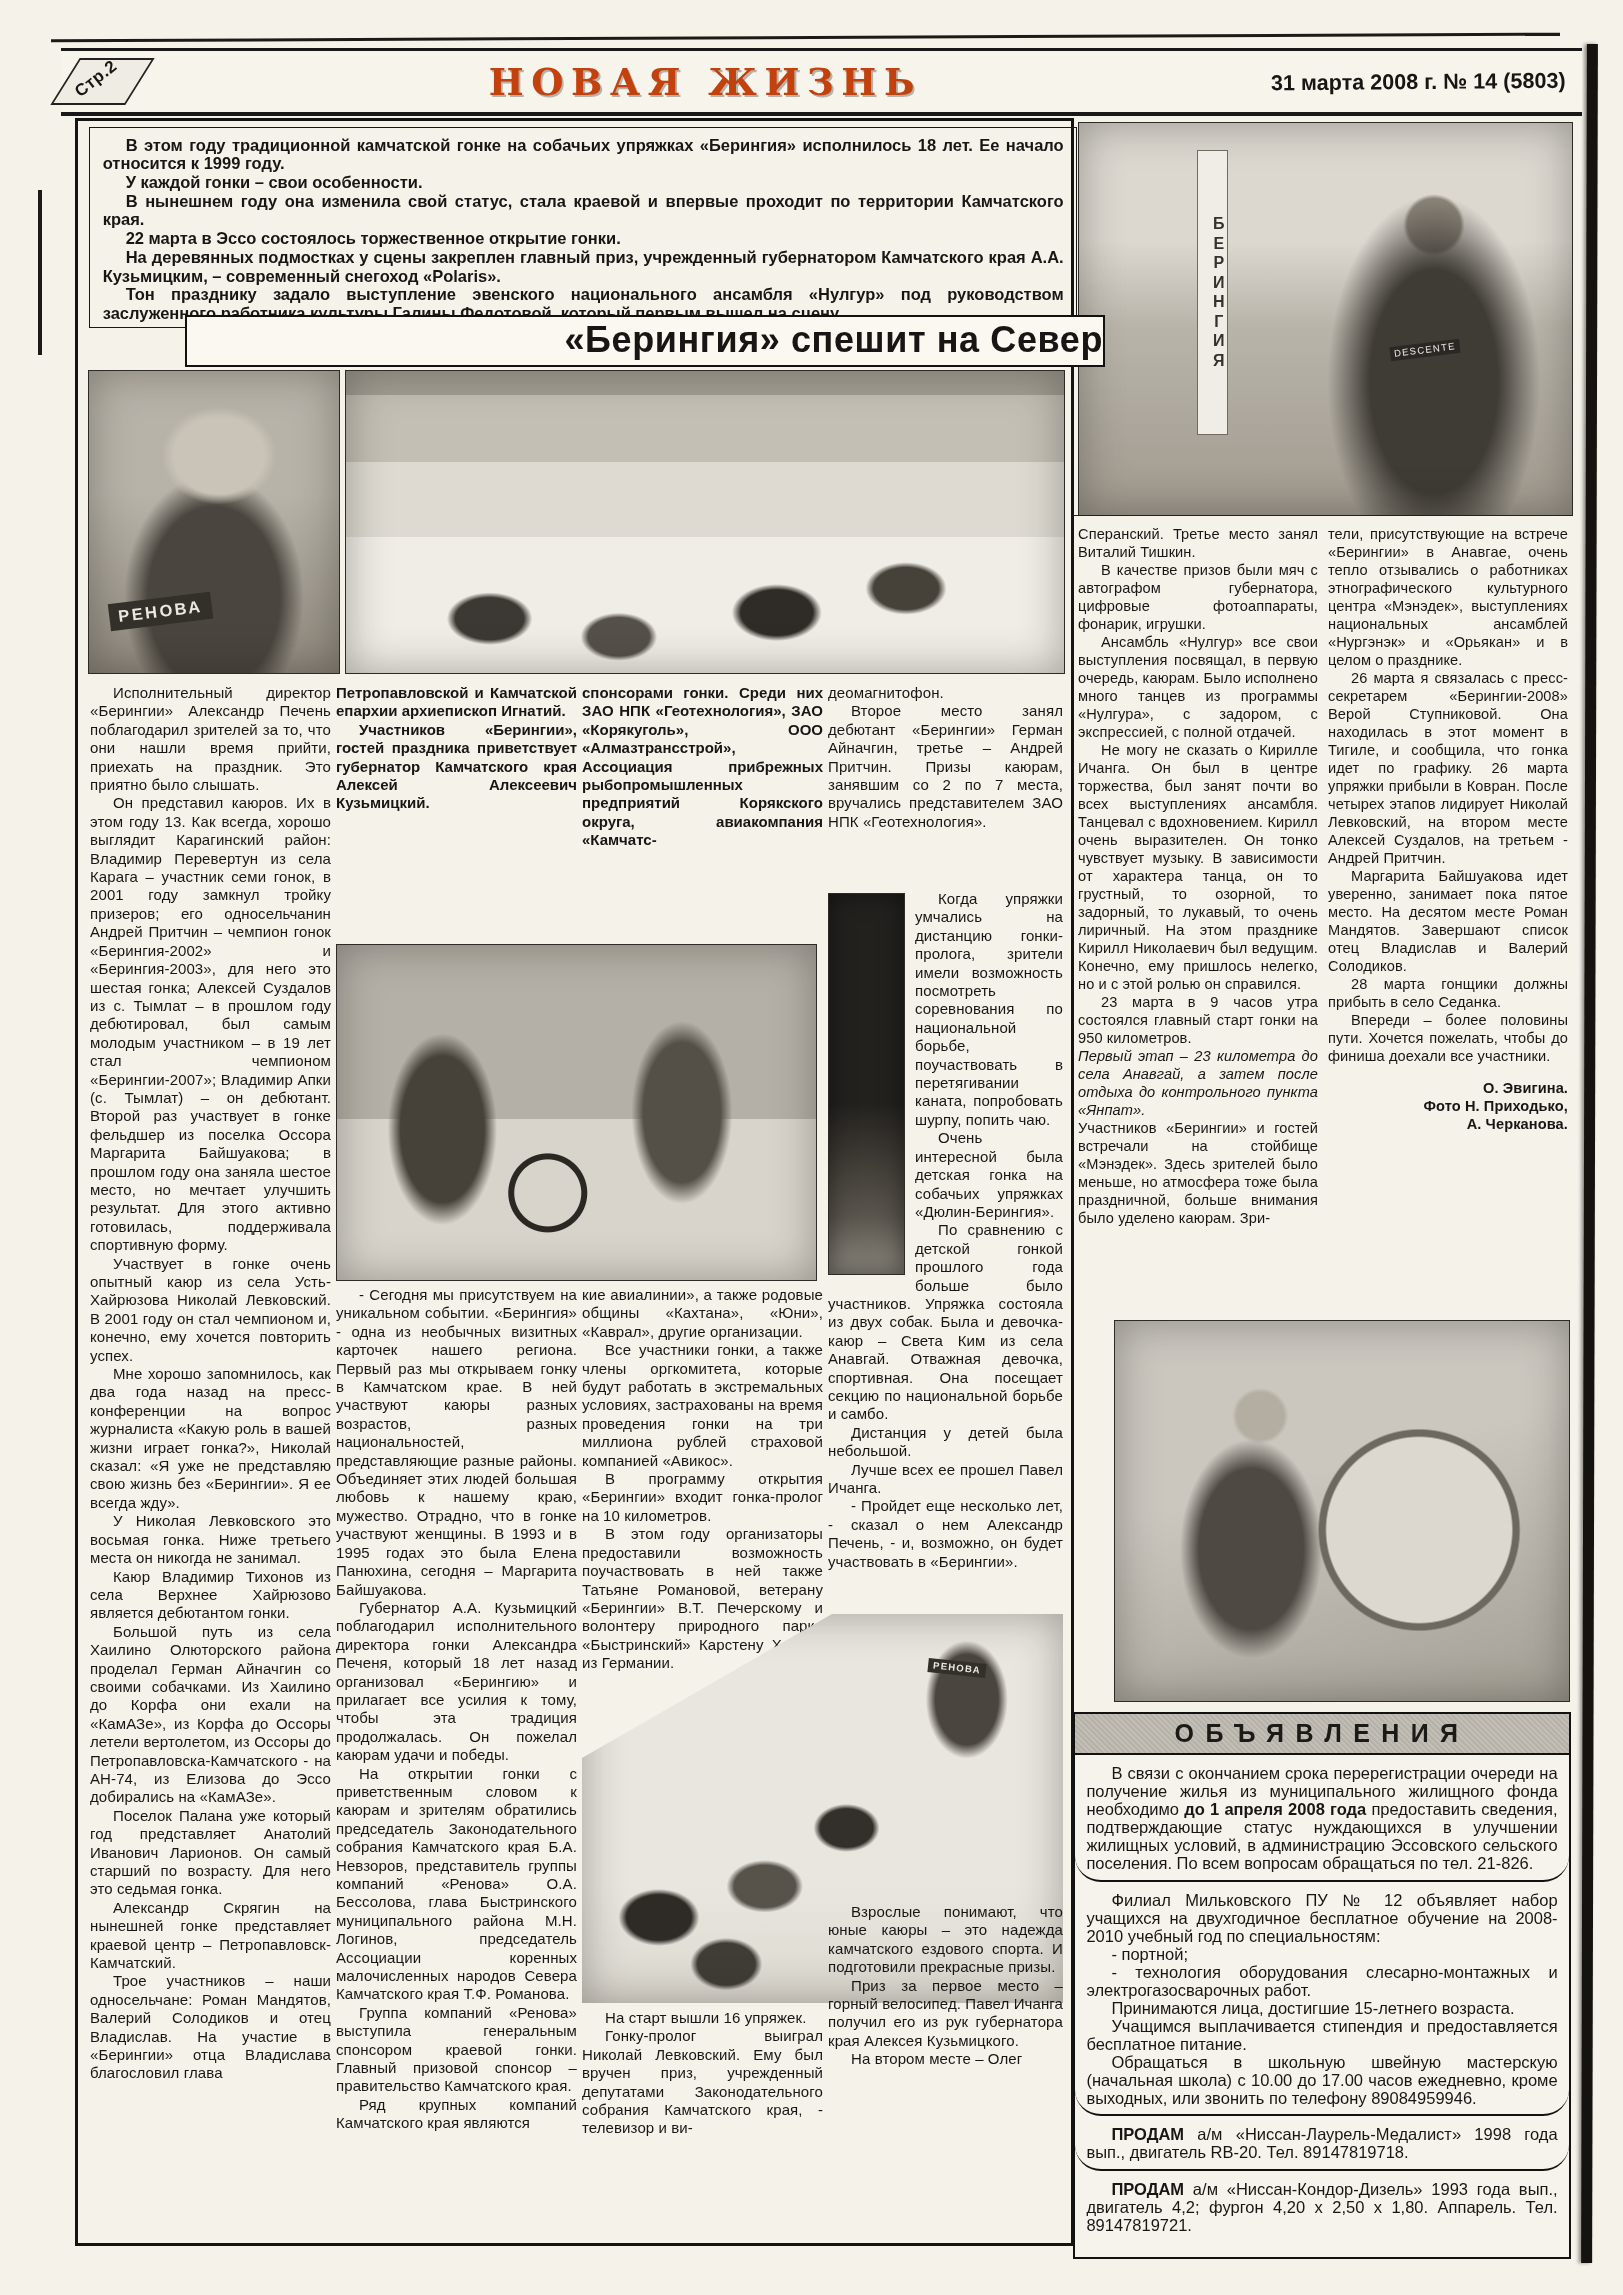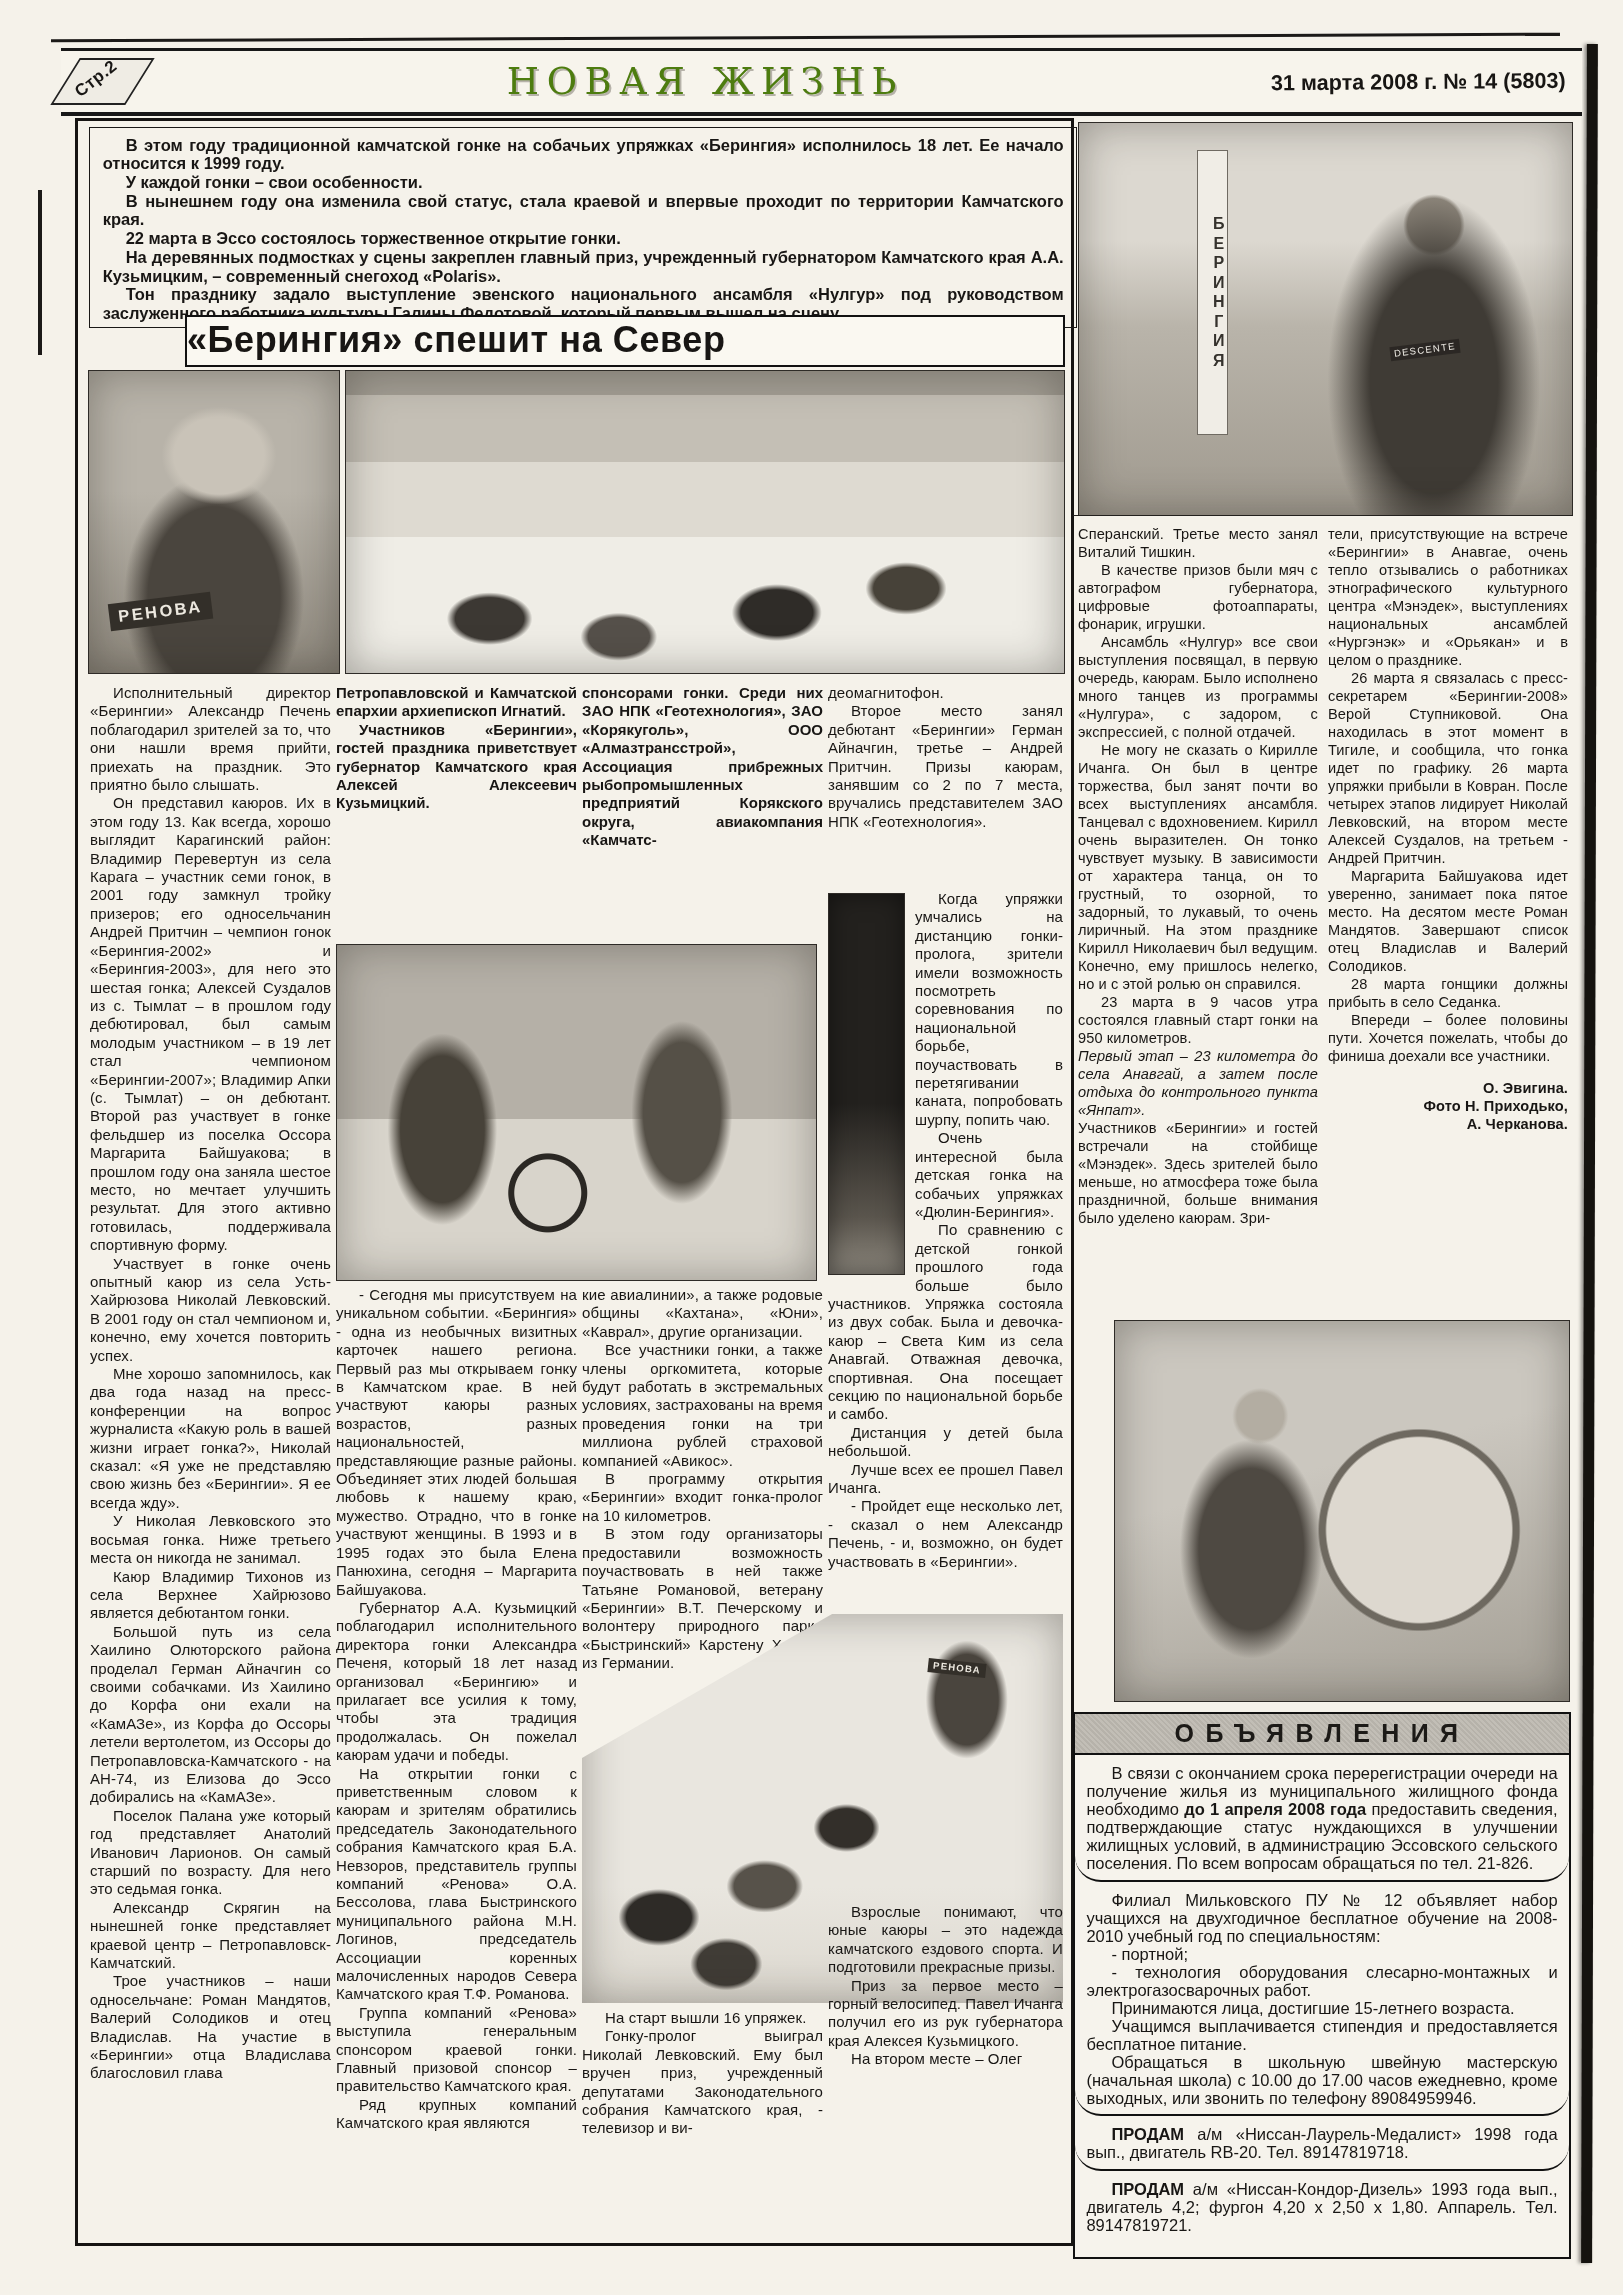--- a/index.html
+++ b/index.html
@@ -10,33 +10,33 @@
   .edge-bar{position:absolute;right:28px;top:44px;width:11.4px;height:2219px;background:#15130f;
             box-shadow:-2.5px 0 3.8px rgba(20,18,15,.45);transform:rotate(.15deg);}
   
   .pagehead{position:absolute;left:61px;top:48px;width:1521px;height:61px;
             border-top:3.2px solid #181818;border-bottom:4.4px solid #181818;
             display:flex;align-items:center;background:#f7f4ec;}
   .pagelabel{position:relative;margin-left:3.8px;width:75px;height:47px;}
   .pagelabel .slant{position:absolute;inset:0;border:2.5px solid #222;transform:skewX(-32deg);background:#efece4;}
   .pagelabel .txt{position:absolute;left:7.6px;top:11.4px;transform:rotate(-38deg);
                   font-weight:700;font-size:17px;letter-spacing:0.6px;}
-  .masthead{flex:1;text-align:center;font-family:"DejaVu Serif",serif;font-weight:400;
-            font-size:37px;letter-spacing:7.6px;color:#4d7c0f;text-shadow:1.9px 1.9px 0 #b6b2a9;}
+  .masthead{flex:1;text-align:center;font-family:"DejaVu Serif",serif;font-weight:700;
+            font-size:37px;letter-spacing:7.6px;color:#c2410c;text-shadow:1.9px 1.9px 0 #b6b2a9;}
   .issue{font-weight:700;font-size:21.6px;margin-right:16.5px;white-space:nowrap;transform:rotate(-.5deg);}
   
   .frame{position:absolute;left:75px;top:118px;width:993px;height:2122px;border:3.2px solid #161412;}
   
   .lead{position:absolute;left:89px;top:127px;width:961px;height:184px;border:1.9px solid #1a1816;
         padding:7.6px 12.7px;font-weight:700;font-size:16.5px;line-height:18.7px;overflow:hidden;}
   .lead p{margin:0;text-indent:23px;text-align:justify;}
   
   .headline{position:absolute;left:185px;top:315px;width:876px;height:48px;border:2.5px solid #111;
-            background:#faf8f1;text-align:left;font-weight:700;font-size:36px;line-height:46px;
-            letter-spacing:0.6px;overflow:hidden;}
+            background:#faf8f1;text-align:right;font-weight:700;font-size:36px;line-height:46px;
+            letter-spacing:0.6px;overflow:hidden;padding-left:40px;}
   
   .photo{position:absolute;border:1.9px solid #2e2b27;box-shadow:inset 0 0 44px rgba(25,22,18,.35);
          overflow:hidden;}
   .ph-speaker{left:1078px;top:122px;width:493px;height:392px;
       background:
         radial-gradient(ellipse 152px 266px at 72% 66%,#3f3b35 0 42%,rgba(63,59,53,0) 70%),
         radial-gradient(circle 44px at 72% 26%,#8d867b 0 60%,rgba(0,0,0,0) 70%),
         linear-gradient(180deg,#dcd8d0 0 30%,#b9b4aa 52%,#a09a8f 100%);}
   .ph-speaker .banner{position:absolute;left:24%;top:7%;width:29px;height:72%;background:#f0ede6;
       border:1.3px solid #6f6a62;writing-mode:vertical-rl;text-orientation:upright;text-align:center;

